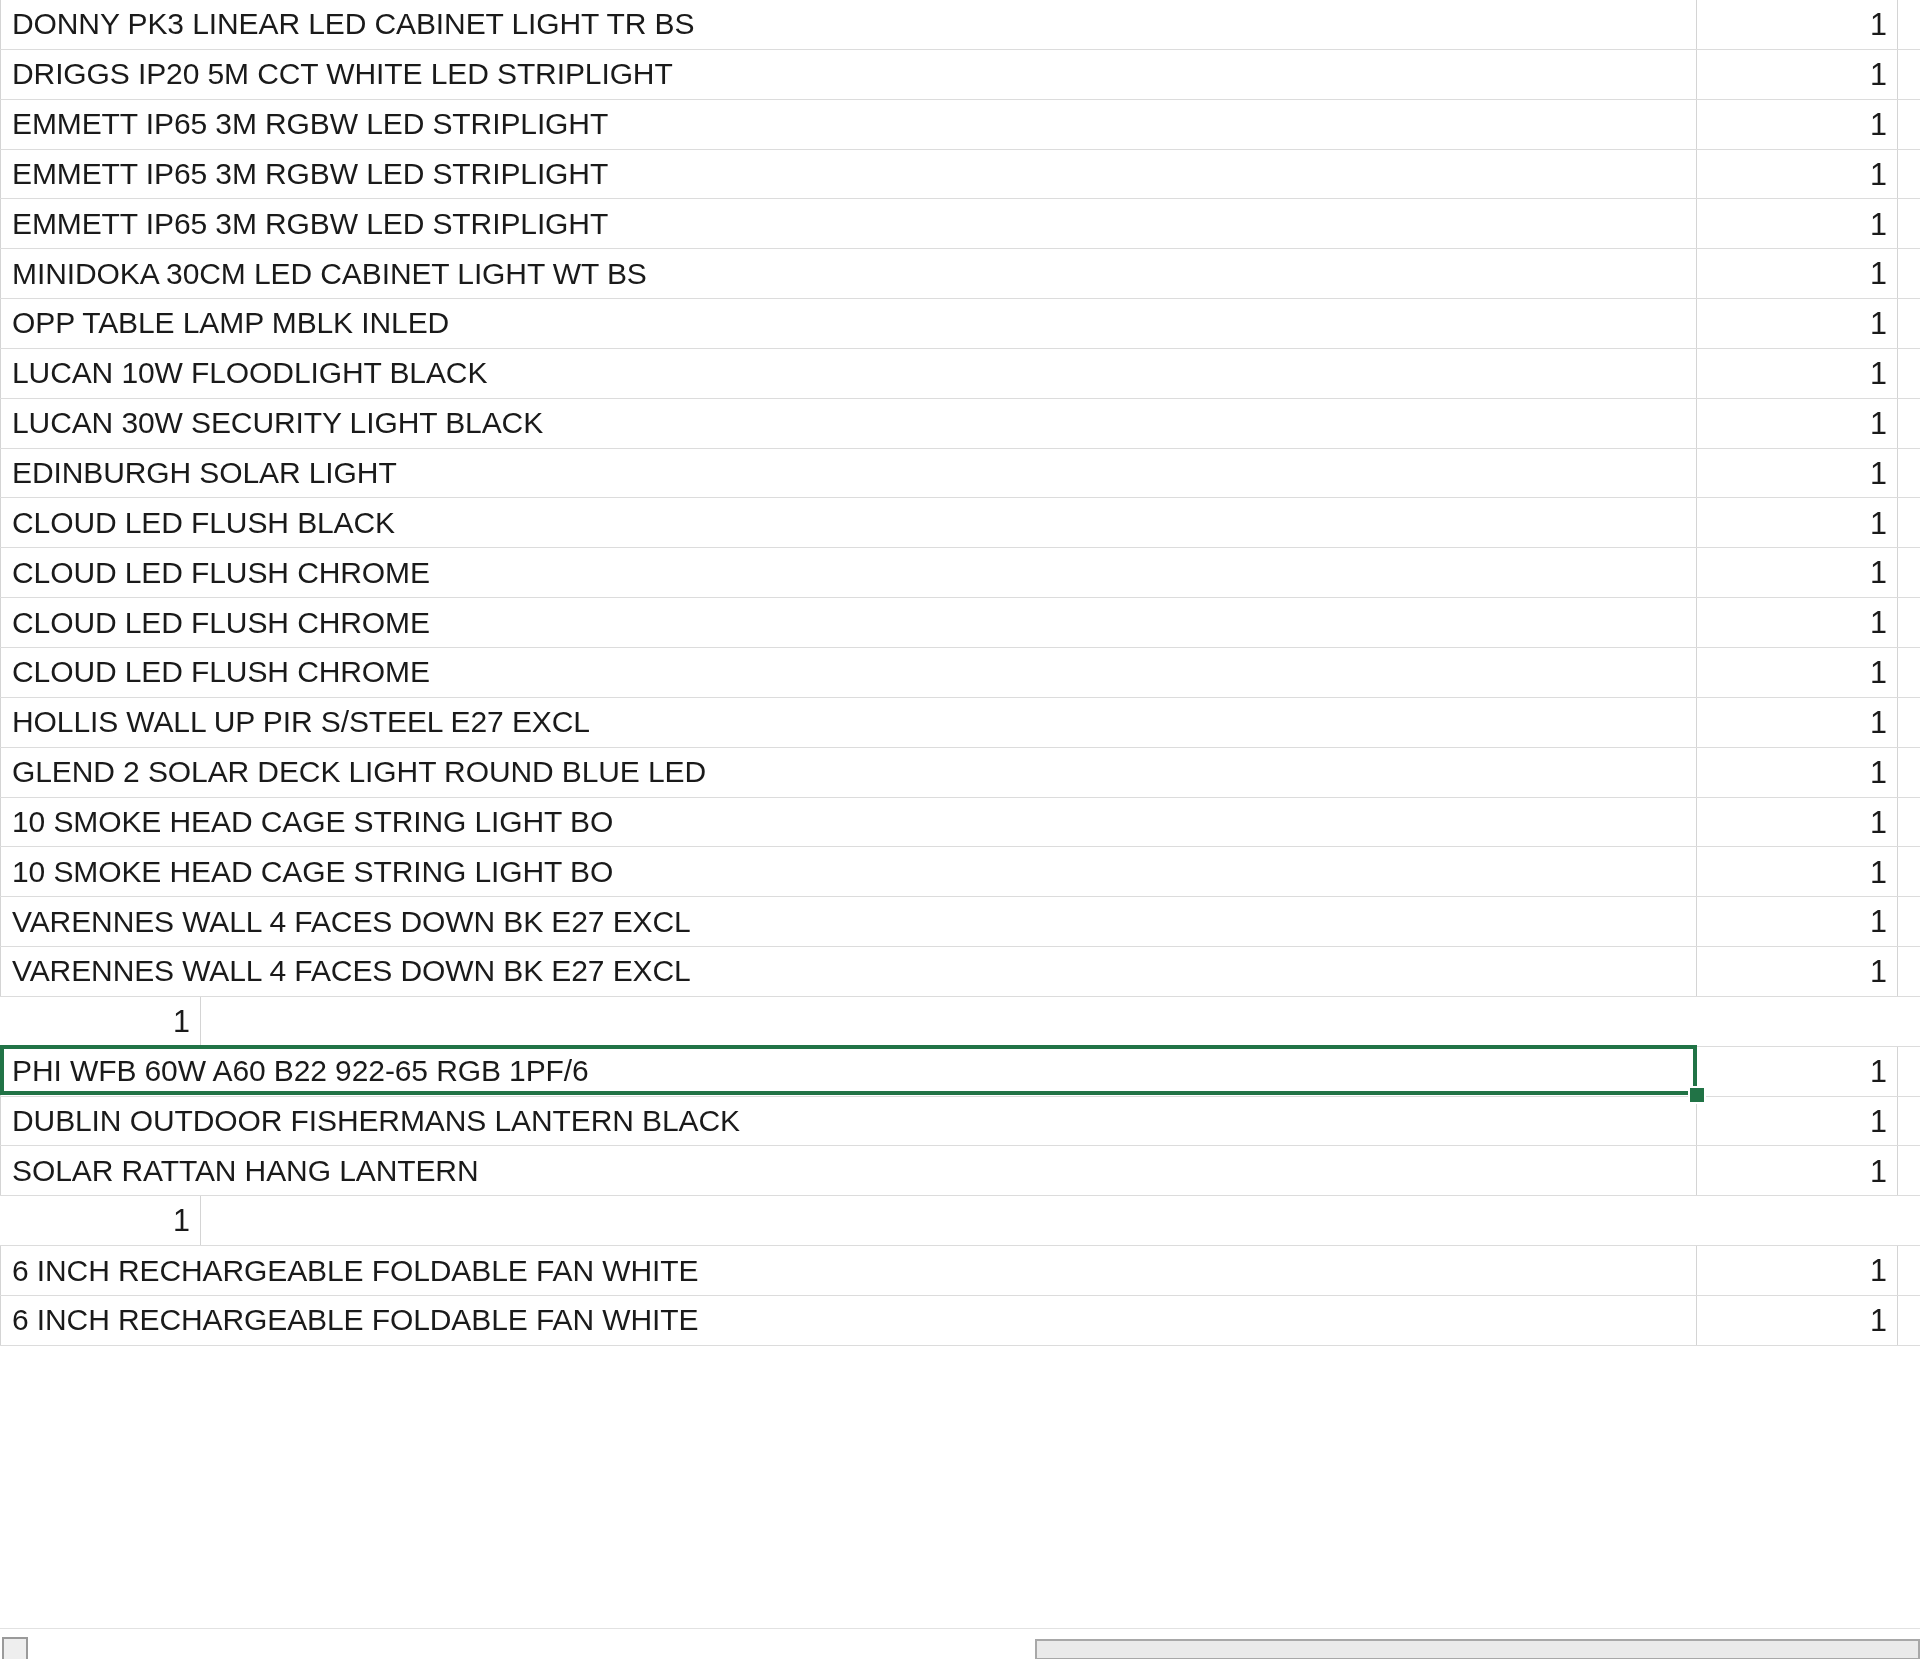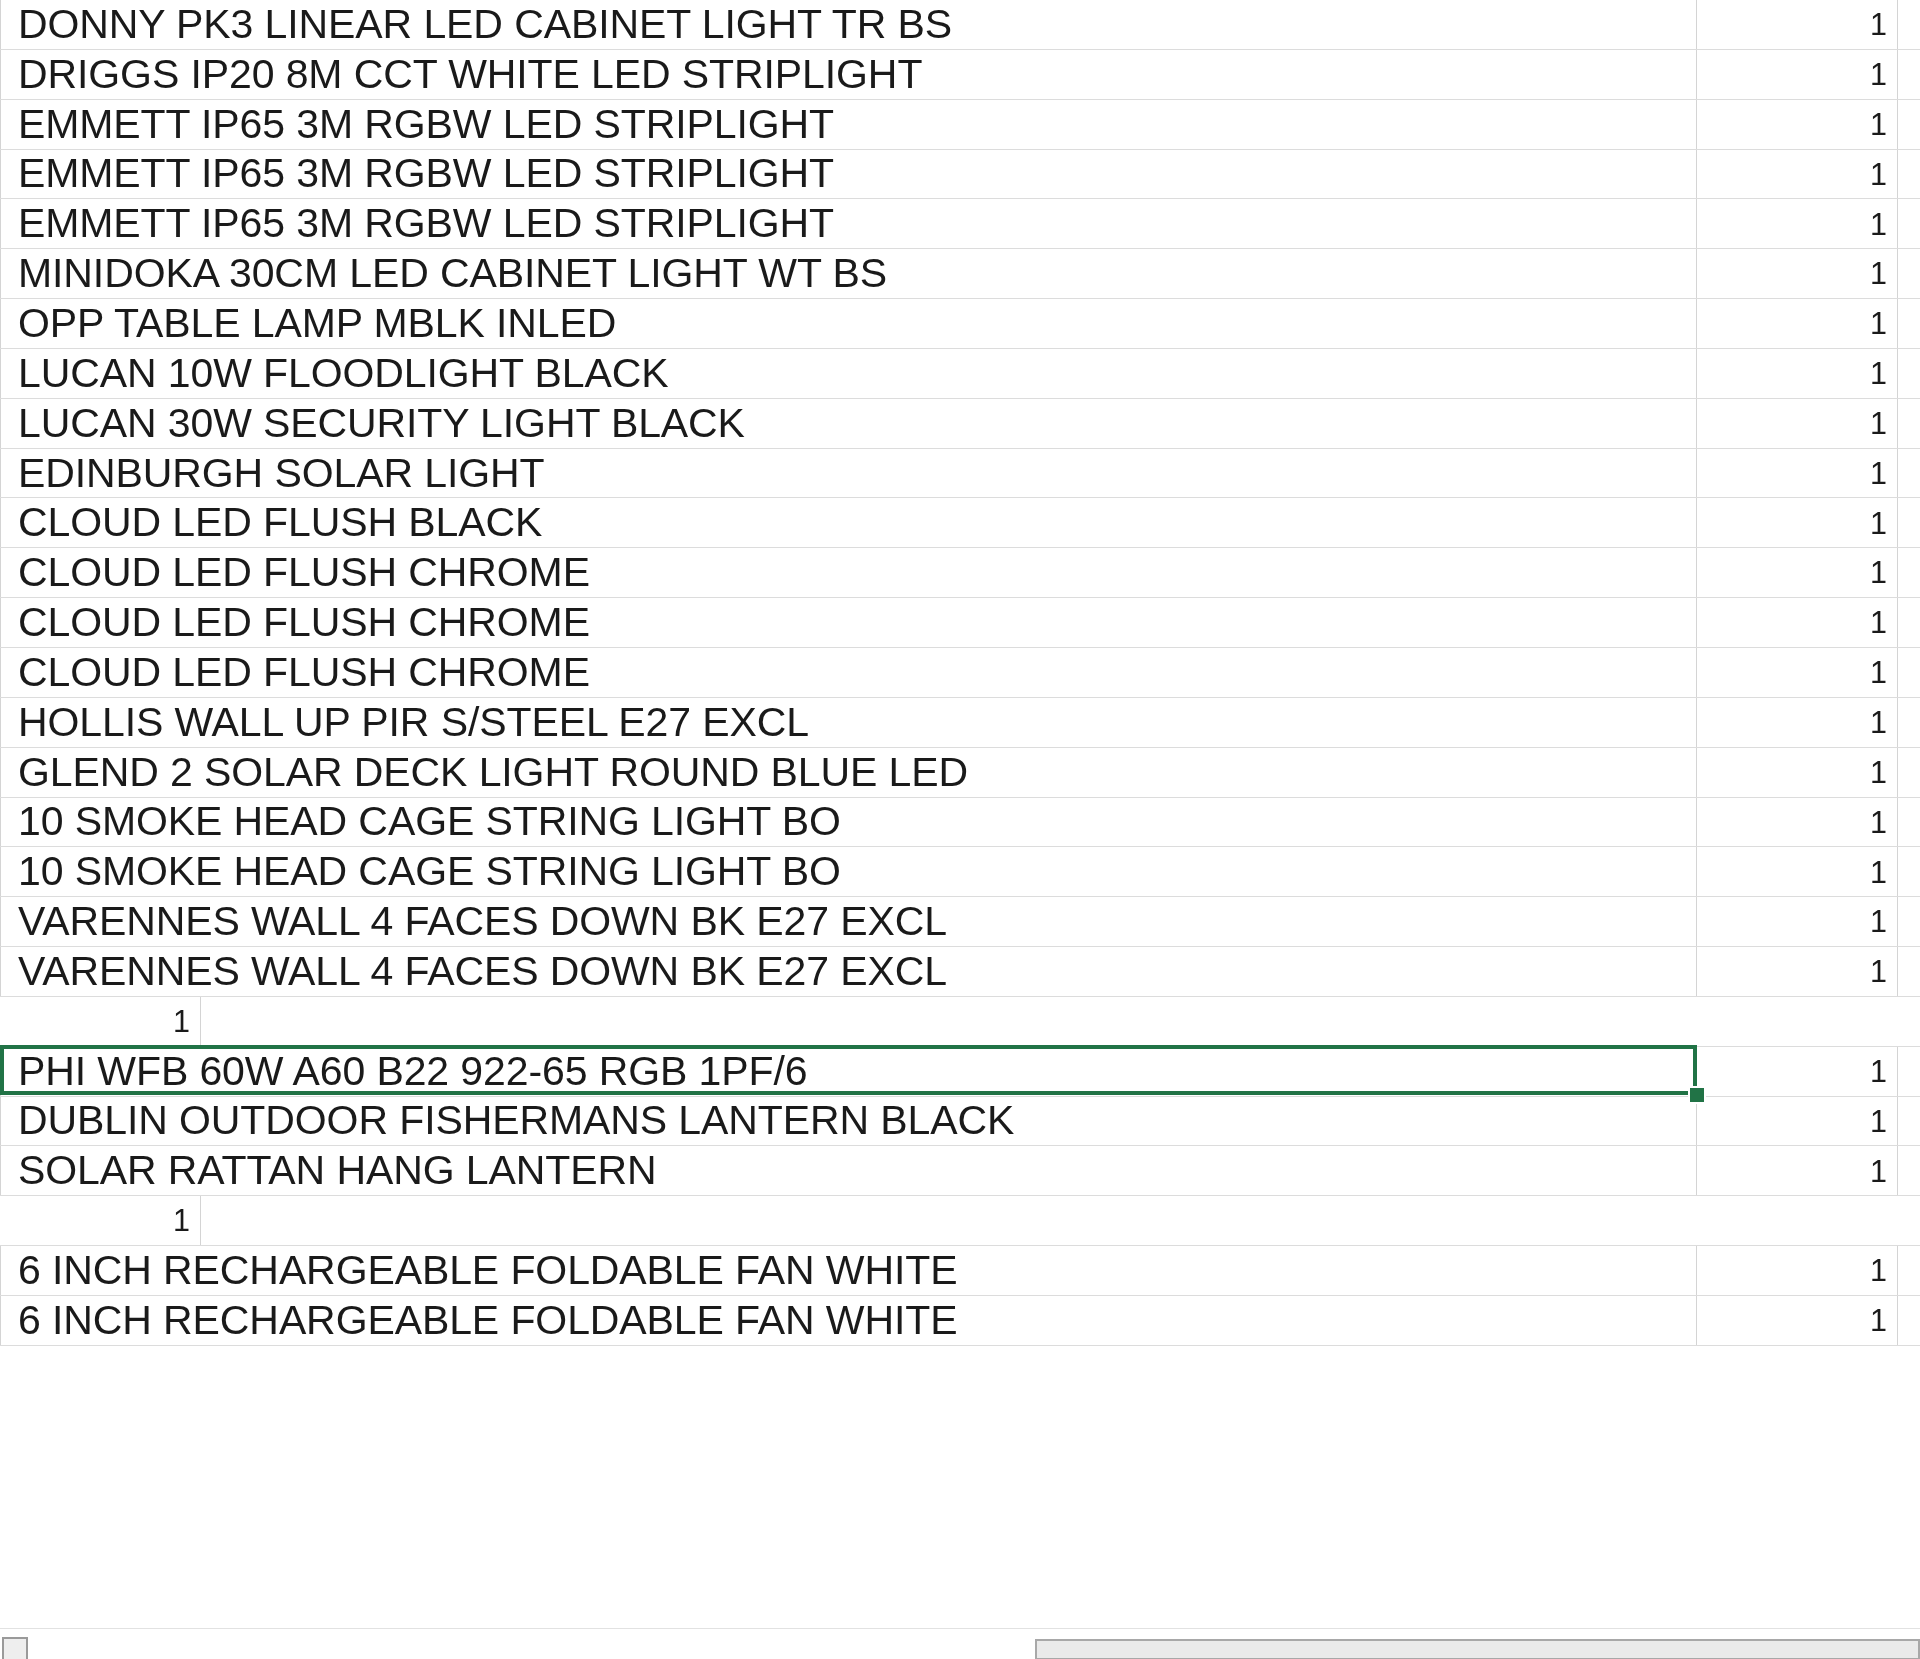--- a/index.html
+++ b/index.html
@@ -60,25 +60,24 @@
     display: flex;
     align-items: center;
     justify-content: flex-end;
     padding-right: 10px;
     overflow: hidden;
     white-space: nowrap;
   }
 
   .celltext {
     font-family: "Liberation Sans", sans-serif;
-    font-size: 41px;
+    font-size: 30px;
     line-height: 1;
     color: #1a1a1a;
     letter-spacing: -0.1px;
-    margin-left: 6px;
   }
 
   .qtytext {
     font-family: "Liberation Sans", sans-serif;
     font-size: 30.5px;
     line-height: 1;
     color: #1a1a1a;
   }
 
   
@@ -154,21 +153,21 @@
       <div class="row">
         <div class="cell-name">
           <span class="celltext">DONNY PK3 LINEAR LED CABINET LIGHT TR BS</span>
         </div>
         <div class="cell-qty">
           <span class="qtytext">1</span>
         </div>
       </div>
       <div class="row">
         <div class="cell-name">
-          <span class="celltext">DRIGGS IP20 8M CCT WHITE LED STRIPLIGHT</span>
+          <span class="celltext">DRIGGS IP20 5M CCT WHITE LED STRIPLIGHT</span>
         </div>
         <div class="cell-qty">
           <span class="qtytext">1</span>
         </div>
       </div>
       <div class="row">
         <div class="cell-name">
           <span class="celltext">EMMETT IP65 3M RGBW LED STRIPLIGHT</span>
         </div>
         <div class="cell-qty">

